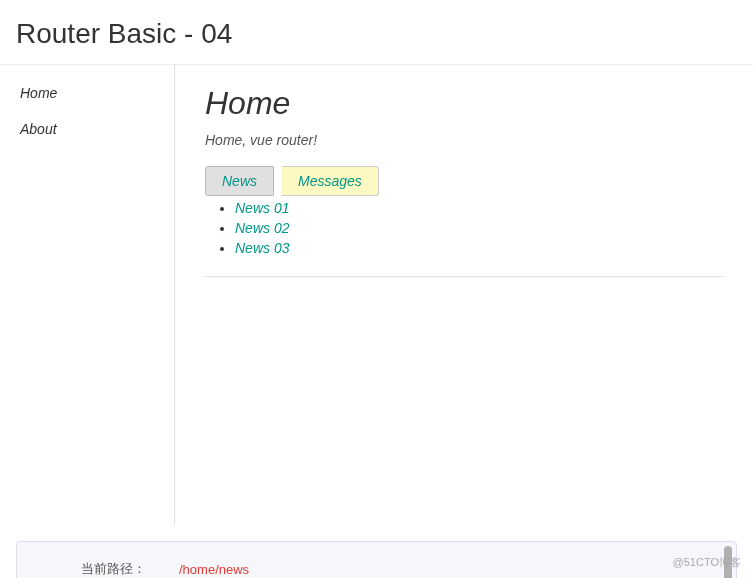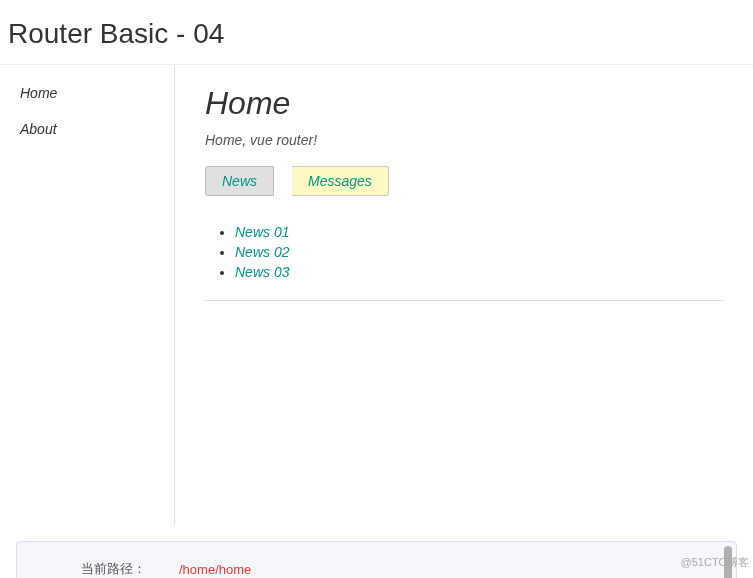--- a/index.html
+++ b/index.html
@@ -7,21 +7,21 @@
       font-family: Arial, sans-serif;
       background: #fff;
       color: #333;
       font-size: 14px;
     }
 
     .page-title {
       font-size: 28px;
       font-weight: 300;
       color: #333;
-      padding: 18px 20px 14px 8px;
+      padding: 18px 20px 14px 16px;
       border-bottom: 1px solid #eee;
     }
 
     .main-layout {
       display: flex;
       min-height: 460px;
       font-style: italic;
     }
 
     .sidebar {
@@ -53,22 +53,22 @@
     }
 
     .hello-text {
       color: #555;
       margin-bottom: 18px;
       font-size: 14px;
     }
 
     .tabs-row {
       display: flex;
-      gap: 18px;
-      margin-bottom: 28px;
+      gap: 8px;
+      margin-bottom: 4px;
       align-items: flex-end;
     }
 
     .tab-btn {
       padding: 6px 16px;
       border: 1px solid #ccc;
       background: #fef9c3;
       color: #009688;
       cursor: pointer;
       font-size: 14px;
@@ -154,21 +154,21 @@
       top: 4px;
       width: 8px;
       height: 40px;
       background: #b0b0b0;
       border-radius: 4px;
     }
 
     .watermark {
       position: fixed;
       bottom: 8px;
-      right: 4px;
+      right: 12px;
       font-size: 11px;
       color: #aaa;
     }
   </style>
 </head>
 <body>
 
 <div class="page-title">Router Basic - 04</div>
 
 <div class="main-layout">
@@ -204,18 +204,18 @@
     <hr class="divider">
 
   </div>
 </div>
 
 <div class="info-box">
   <div class="scrollbar-indicator"></div>
 
   <div class="info-row">
     <span class="info-label">当前路径：</span>
-    <span class="info-value path-val">/home/home</span>
+    <span class="info-value path-val">/home/news</span>
   </div>
 
 </div>
 
 <div class="watermark">@51CTO博客</div>
 
 </body></html>

